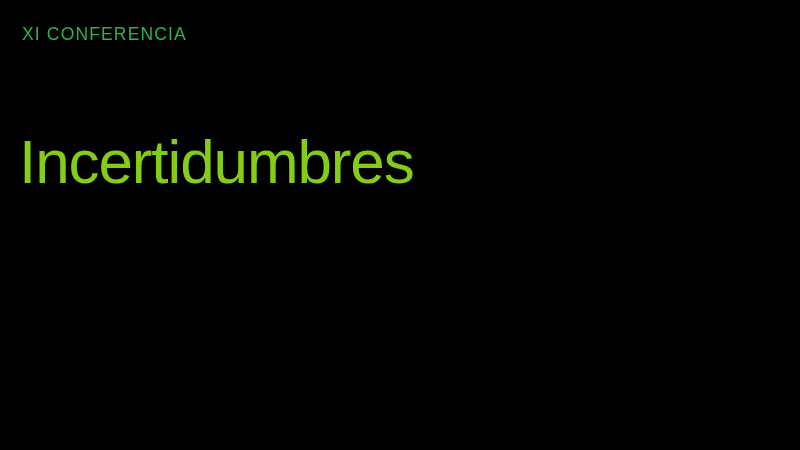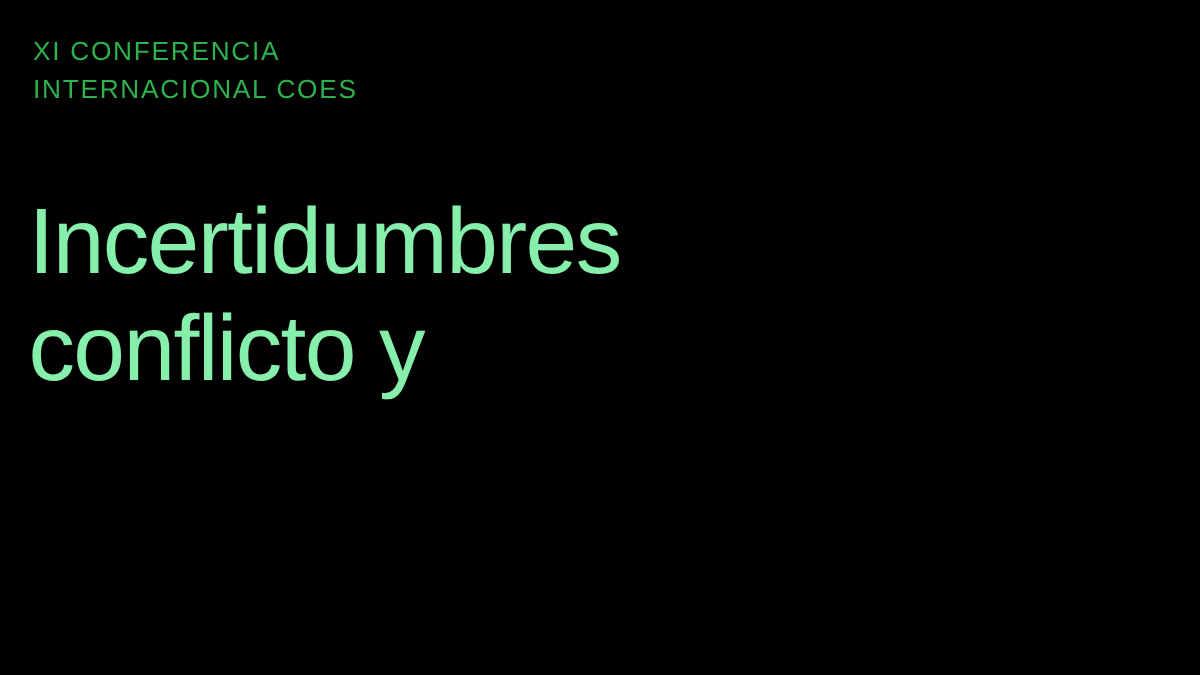--- a/index.html
+++ b/index.html
@@ -47,21 +47,21 @@
     white-space: nowrap;
   }
   .eyebrow-line {
     display: block;
   }
   .headline {
     position: absolute;
     left: 19px;
     top: 84px;
     width: 600px;
-    color: #86efac;
+    color: #84cc16;
     font-size: 62px;
     font-weight: 300;
     line-height: 71px;
     letter-spacing: -1.1px;
     white-space: nowrap;
   }
   .headline-line {
     display: block;
   }
 </style>
@@ -120,22 +120,20 @@
         <path d="M-10.0,NaNL-5.0,NaNL0.0,303.65L5.0,309.37L10.0,313.54L15.0,317.43L20.0,321.18L25.0,324.83L30.0,328.41L35.0,331.93L40.0,335.41L45.0,338.85L50.0,342.24L55.0,345.59L60.0,348.90L65.0,352.17L70.0,355.40L75.0,358.59L80.0,361.74L85.0,364.84L90.0,367.89L95.0,370.90L100.0,373.85L105.0,376.75L110.0,379.57L115.0,382.32L120.0,384.99L125.0,387.57L130.0,390.06L135.0,392.46L140.0,394.76L145.0,396.96L150.0,399.05L155.0,401.03L160.0,402.89L165.0,404.64L170.0,406.27L175.0,407.78L180.0,409.16L185.0,410.42L190.0,411.54L195.0,412.53L200.0,413.39L205.0,414.11L210.0,414.70L215.0,415.15L220.0,415.45L225.0,415.62L230.0,415.65L235.0,415.53L240.0,415.28L245.0,414.88L250.0,414.35L255.0,413.67L260.0,412.86L265.0,411.91L270.0,410.82L275.0,409.60L280.0,408.25L285.0,406.76L290.0,405.15L295.0,403.41L300.0,401.55L305.0,399.57L310.0,397.47L315.0,395.25L320.0,392.93L325.0,390.50L330.0,387.96L335.0,385.33L340.0,382.60L345.0,379.78L350.0,376.88L355.0,373.89L360.0,370.83L365.0,367.69L370.0,364.49L375.0,361.22L380.0,357.90L385.0,354.53L390.0,351.10L395.0,347.64L400.0,344.14L405.0,340.61L410.0,337.05L415.0,333.47L420.0,329.88L425.0,326.28L430.0,322.67L435.0,319.06L440.0,315.46L445.0,311.87L450.0,308.30L455.0,304.75L460.0,301.23L465.0,297.73L470.0,294.28L475.0,290.86L480.0,287.49L485.0,284.17L490.0,280.91L495.0,277.70L500.0,274.55L505.0,271.47L510.0,268.47L515.0,265.53L520.0,262.67L525.0,259.89L530.0,257.20L535.0,254.59L540.0,252.07L545.0,249.64L550.0,247.30L555.0,245.06L560.0,242.91L565.0,240.87L570.0,238.92L575.0,237.07L580.0,235.35L585.0,233.82L590.0,232.49L595.0,231.38L600.0,230.49L605.0,229.83L610.0,229.41L615.0,229.23L620.0,229.29L625.0,229.59L630.0,230.14L635.0,230.93L640.0,231.98L645.0,233.27L650.0,234.82L655.0,236.62L660.0,238.66L665.0,240.96L670.0,243.51L675.0,246.31L680.0,249.36L685.0,252.65L690.0,256.19L695.0,259.98L700.0,264.00L705.0,268.27L710.0,272.78L715.0,277.52L720.0,282.50L725.0,287.70L730.0,293.13L735.0,298.78L740.0,304.65L745.0,310.74L750.0,317.02L755.0,323.50L760.0,330.17L765.0,336.99L770.0,343.95L775.0,350.98L780.0,357.92L785.0,363.81L790.0,372.65L795.0,381.71L800.0,391.01L805.0,400.55L810.0,410.31" stroke="url(#waveGradB)" stroke-width="0.82" opacity="0.607"></path>
         <path d="M-10.0,NaNL-5.0,NaNL0.0,305.40L5.0,311.30L10.0,315.52L15.0,319.45L20.0,323.21L25.0,326.88L30.0,330.47L35.0,333.99L40.0,337.47L45.0,340.90L50.0,344.29L55.0,347.63L60.0,350.93L65.0,354.20L70.0,357.42L75.0,360.60L80.0,363.73L85.0,366.82L90.0,369.87L95.0,372.87L100.0,375.82L105.0,378.71L110.0,381.53L115.0,384.27L120.0,386.94L125.0,389.52L130.0,392.02L135.0,394.42L140.0,396.72L145.0,398.93L150.0,401.03L155.0,403.02L160.0,404.90L165.0,406.67L170.0,408.31L175.0,409.84L180.0,411.25L185.0,412.53L190.0,413.68L195.0,414.70L200.0,415.59L205.0,416.34L210.0,416.97L215.0,417.45L220.0,417.80L225.0,418.01L230.0,418.08L235.0,418.01L240.0,417.80L245.0,417.46L250.0,416.97L255.0,416.35L260.0,415.59L265.0,414.69L270.0,413.66L275.0,412.50L280.0,411.20L285.0,409.78L290.0,408.22L295.0,406.54L300.0,404.74L305.0,402.82L310.0,400.78L315.0,398.63L320.0,396.36L325.0,393.99L330.0,391.52L335.0,388.94L340.0,386.27L345.0,383.51L350.0,380.66L355.0,377.73L360.0,374.72L365.0,371.63L370.0,368.48L375.0,365.26L380.0,361.98L385.0,358.65L390.0,355.27L395.0,351.84L400.0,348.38L405.0,344.88L410.0,341.35L415.0,337.80L420.0,334.24L425.0,330.66L430.0,327.07L435.0,323.48L440.0,319.89L445.0,316.32L450.0,312.75L455.0,309.21L460.0,305.68L465.0,302.19L470.0,298.72L475.0,295.30L480.0,291.92L485.0,288.58L490.0,285.30L495.0,282.07L500.0,278.90L505.0,275.79L510.0,272.75L515.0,269.78L520.0,266.89L525.0,264.07L530.0,261.33L535.0,258.67L540.0,256.10L545.0,253.62L550.0,251.23L555.0,248.93L560.0,246.73L565.0,244.62L570.0,242.62L575.0,240.71L580.0,238.92L585.0,237.32L590.0,235.92L595.0,234.74L600.0,233.78L605.0,233.05L610.0,232.56L615.0,232.30L620.0,232.28L625.0,232.51L630.0,232.98L635.0,233.70L640.0,234.67L645.0,235.89L650.0,237.36L655.0,239.08L660.0,241.05L665.0,243.28L670.0,245.75L675.0,248.47L680.0,251.45L685.0,254.67L690.0,258.14L695.0,261.86L700.0,265.81L705.0,270.01L710.0,274.45L715.0,279.13L720.0,284.04L725.0,289.18L730.0,294.55L735.0,300.14L740.0,305.94L745.0,311.96L750.0,318.19L755.0,324.61L760.0,331.20L765.0,337.96L770.0,344.85L775.0,351.79L780.0,358.62L785.0,364.31L790.0,373.15L795.0,382.24L800.0,391.55L805.0,401.11L810.0,410.89" stroke="url(#waveGrad)" stroke-width="0.79" opacity="0.554"></path>
         <path d="M-10.0,NaNL-5.0,NaNL0.0,307.08L5.0,313.16L10.0,317.44L15.0,321.40L20.0,325.18L25.0,328.86L30.0,332.45L35.0,335.98L40.0,339.45L45.0,342.88L50.0,346.26L55.0,349.60L60.0,352.89L65.0,356.15L70.0,359.36L75.0,362.53L80.0,365.66L85.0,368.74L90.0,371.78L95.0,374.78L100.0,377.72L105.0,380.61L110.0,383.42L115.0,386.17L120.0,388.84L125.0,391.42L130.0,393.92L135.0,396.33L140.0,398.64L145.0,400.86L150.0,402.97L155.0,404.98L160.0,406.88L165.0,408.66L170.0,410.33L175.0,411.89L180.0,413.32L185.0,414.62L190.0,415.81L195.0,416.86L200.0,417.79L205.0,418.58L210.0,419.24L215.0,419.77L220.0,420.16L225.0,420.42L230.0,420.53L235.0,420.52L240.0,420.36L245.0,420.07L250.0,419.64L255.0,419.07L260.0,418.37L265.0,417.53L270.0,416.56L275.0,415.45L280.0,414.22L285.0,412.85L290.0,411.36L295.0,409.74L300.0,408.00L305.0,406.14L310.0,404.16L315.0,402.07L320.0,399.87L325.0,397.56L330.0,395.14L335.0,392.62L340.0,390.01L345.0,387.31L350.0,384.51L355.0,381.63L360.0,378.67L365.0,375.64L370.0,372.53L375.0,369.36L380.0,366.13L385.0,362.84L390.0,359.50L395.0,356.11L400.0,352.68L405.0,349.21L410.0,345.71L415.0,342.19L420.0,338.65L425.0,335.09L430.0,331.52L435.0,327.94L440.0,324.36L445.0,320.79L450.0,317.23L455.0,313.69L460.0,310.16L465.0,306.66L470.0,303.19L475.0,299.75L480.0,296.35L485.0,293.00L490.0,289.69L495.0,286.44L500.0,283.24L505.0,280.10L510.0,277.02L515.0,274.02L520.0,271.08L525.0,268.22L530.0,265.43L535.0,262.73L540.0,260.11L545.0,257.57L550.0,255.12L555.0,252.77L560.0,250.50L565.0,248.33L570.0,246.26L575.0,244.28L580.0,242.43L585.0,240.76L590.0,239.29L595.0,238.04L600.0,237.00L605.0,236.20L610.0,235.63L615.0,235.30L620.0,235.21L625.0,235.36L630.0,235.75L635.0,236.40L640.0,237.29L645.0,238.43L650.0,239.83L655.0,241.47L660.0,243.37L665.0,245.52L670.0,247.92L675.0,250.57L680.0,253.47L685.0,256.63L690.0,260.03L695.0,263.67L700.0,267.56L705.0,271.70L710.0,276.07L715.0,280.68L720.0,285.53L725.0,290.61L730.0,295.92L735.0,301.45L740.0,307.20L745.0,313.16L750.0,319.32L755.0,325.68L760.0,332.22L765.0,338.91L770.0,345.72L775.0,352.59L780.0,359.32L785.0,364.80L790.0,373.66L795.0,382.76L800.0,392.10L805.0,401.68L810.0,411.49" stroke="url(#waveGradB)" stroke-width="0.77" opacity="0.500"></path>
       </g>
   </svg>
 
   <div id="text-layer">
 
     <div class="eyebrow">
       <span class="eyebrow-line">XI CONFERENCIA</span>
-      <span class="eyebrow-line">INTERNACIONAL COES</span>
     </div>
 
     <h1 class="headline">
       <span class="headline-line">Incertidumbres</span>
-      <span class="headline-line">conflicto y</span>
     </h1>
 
   </div>
 </div>
 
 </body></html>

